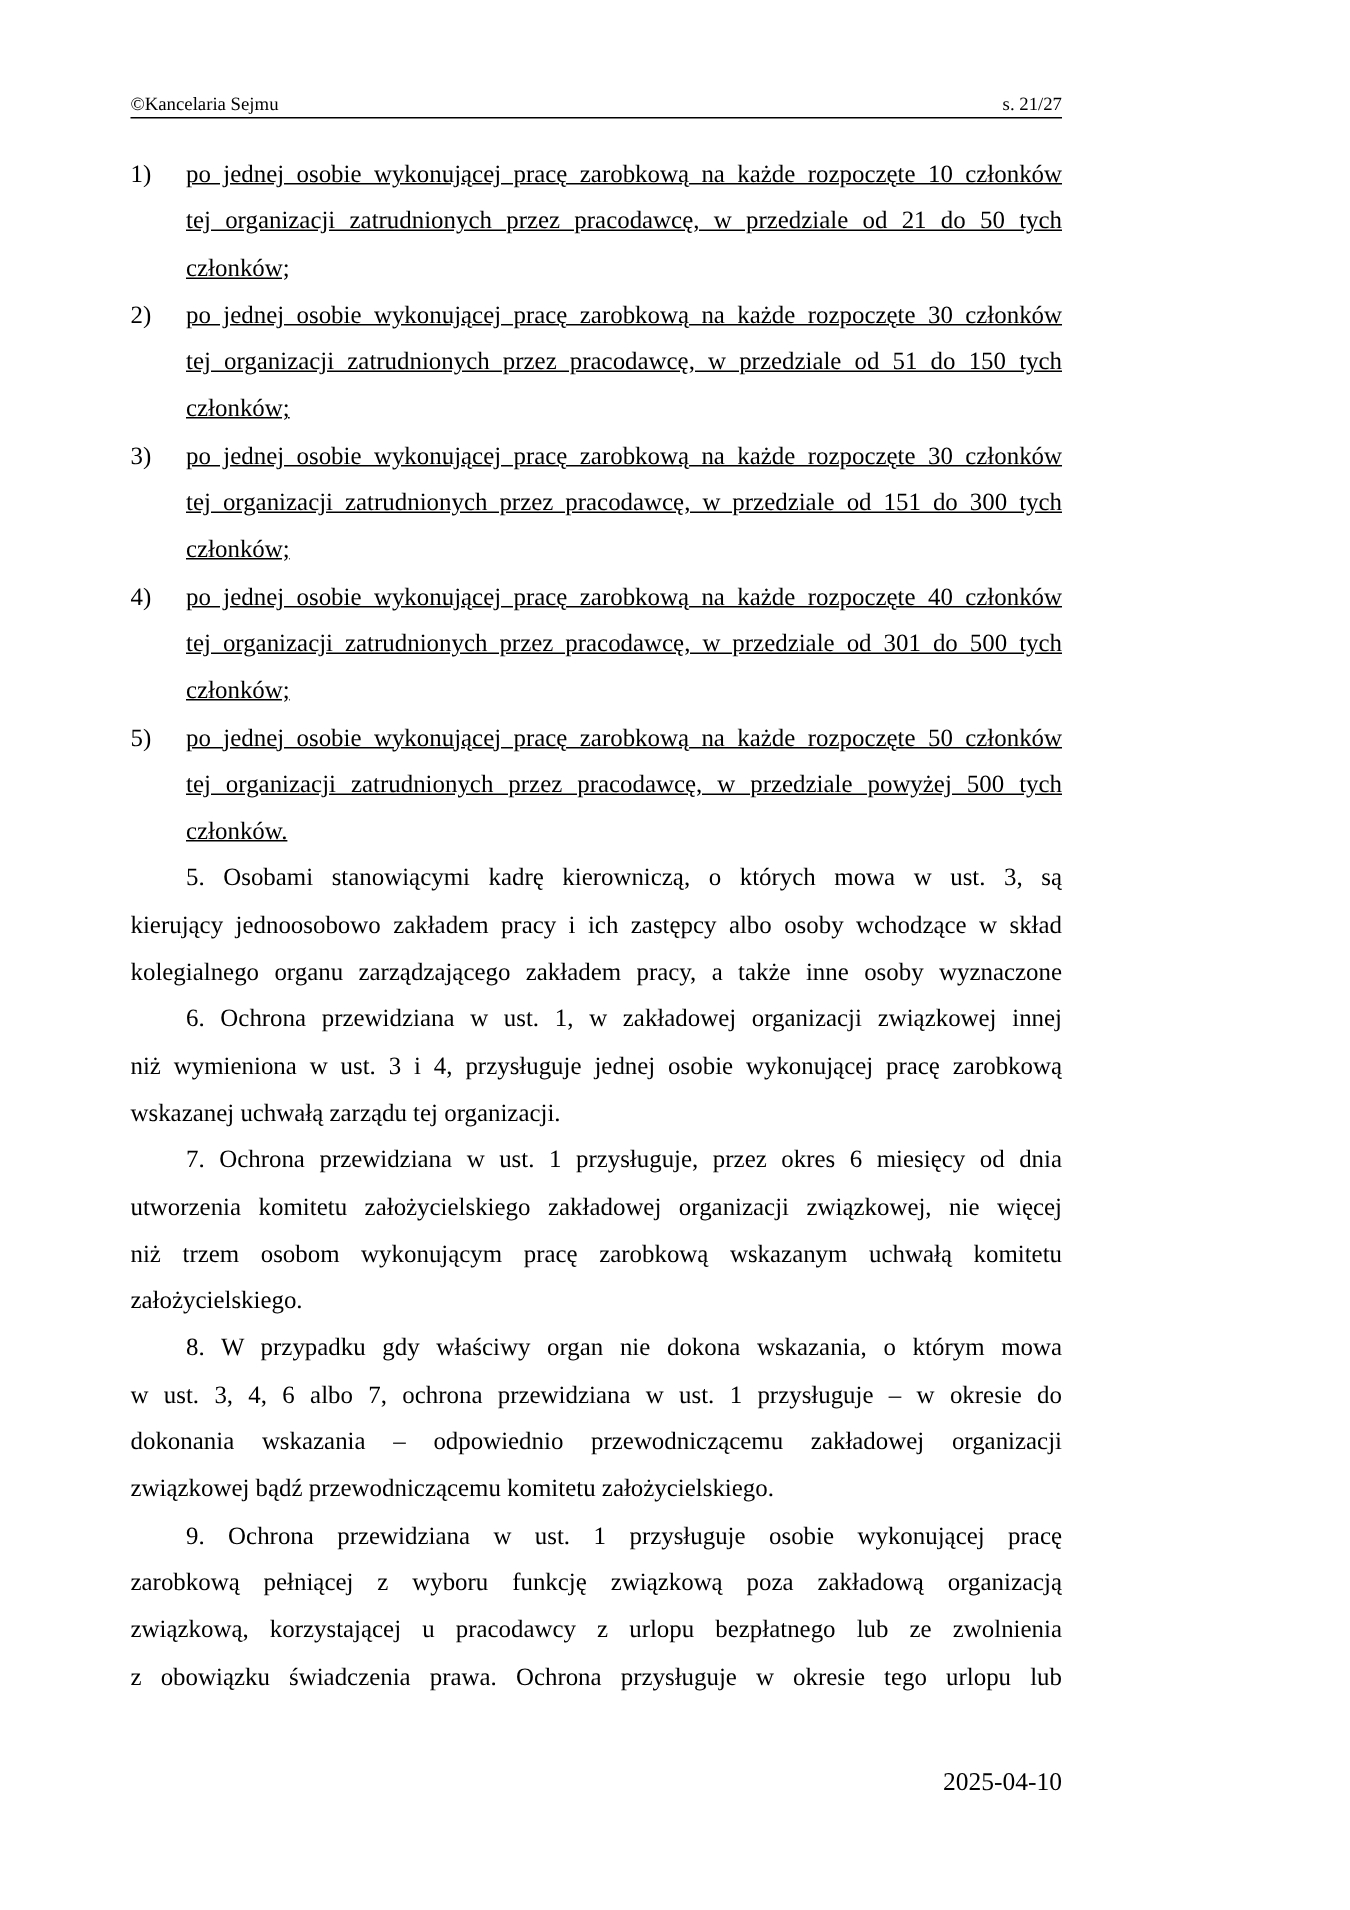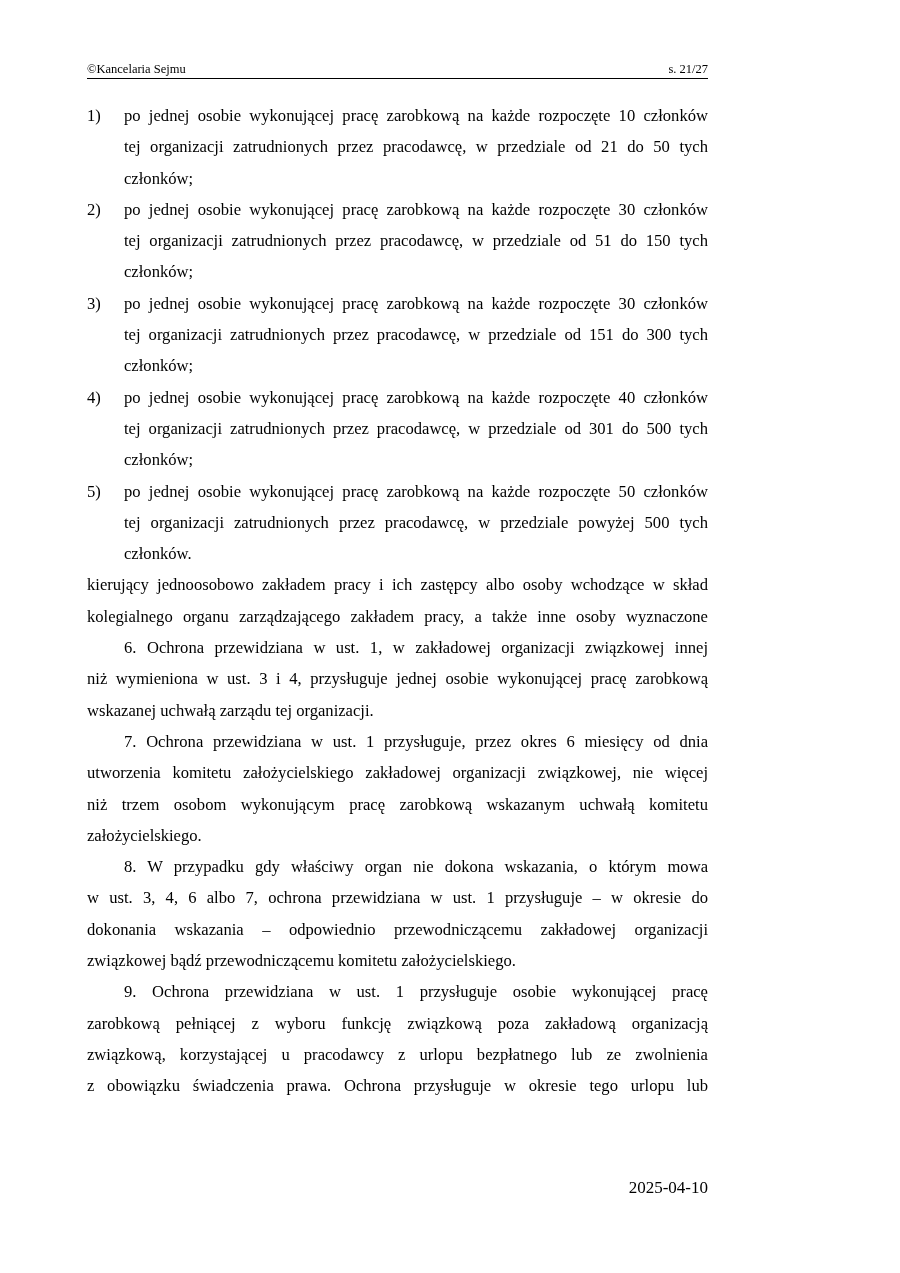--- a/index.html
+++ b/index.html
@@ -6,21 +6,21 @@
     body { width: 900px; height: 1273px; position: relative; overflow: hidden;
            font-family: "Liberation Serif", serif; color: #000; }
     .header { position: absolute; left: 87px; top: 62px; width: 621px; height: 16px;
               border-bottom: 1px solid #000; font-size: 12.5px; line-height: 14px; }
     .header .left { position: absolute; left: 0; top: 0; text-align: right; }
     .header .right { position: absolute; right: 0; top: 0; }
     .body { position: absolute; left: 87px; top: 100px; width: 621px; font-size: 16.6px; }
     .line { height: 31.3px; line-height: 31.3px; white-space: nowrap; position: relative; }
     .justify { text-align: justify; text-align-last: justify; white-space: normal; overflow: hidden; }
     .num { position: absolute; left: 0; top: 0; }
-    .li-text { position: absolute; left: 37px; right: 0; top: 0; }
+    .li-text { position: absolute; left: 37px; right: 0; top: 0; text-decoration: underline; }
     .indent { padding-left: 37px; }
     .footer { position: absolute; right: 192px; top: 1178px; font-size: 17px; }
   </style>
 </head>
 <body>
 
 <div class="header">
   <span class="left">©Kancelaria Sejmu</span>
   <span class="right">s. 21/27</span>
 </div>
@@ -82,20 +82,21 @@
       </div>
     <div class="line">
         <div class="li-text justify">tej organizacji zatrudnionych przez pracodawcę, w przedziale powyżej 500 tych</div>
       </div>
     <div class="line">
         <div class="li-text">członków.</div>
       </div>
   </div>
 
   <div>
+    <div class="line justify indent">5. Osobami stanowiącymi kadrę kierowniczą, o których mowa w ust. 3, są</div>
     <div class="line justify">kierujący jednoosobowo zakładem pracy i ich zastępcy albo osoby wchodzące w skład</div>
     <div class="line justify">kolegialnego organu zarządzającego zakładem pracy, a także inne osoby wyznaczone</div>
   </div>
 
   <div>
     <div class="line justify indent">6. Ochrona przewidziana w ust. 1, w zakładowej organizacji związkowej innej</div>
     <div class="line justify">niż wymieniona w ust. 3 i 4, przysługuje jednej osobie wykonującej pracę zarobkową</div>
     <div class="line">wskazanej uchwałą zarządu tej organizacji.</div>
   </div>
 

